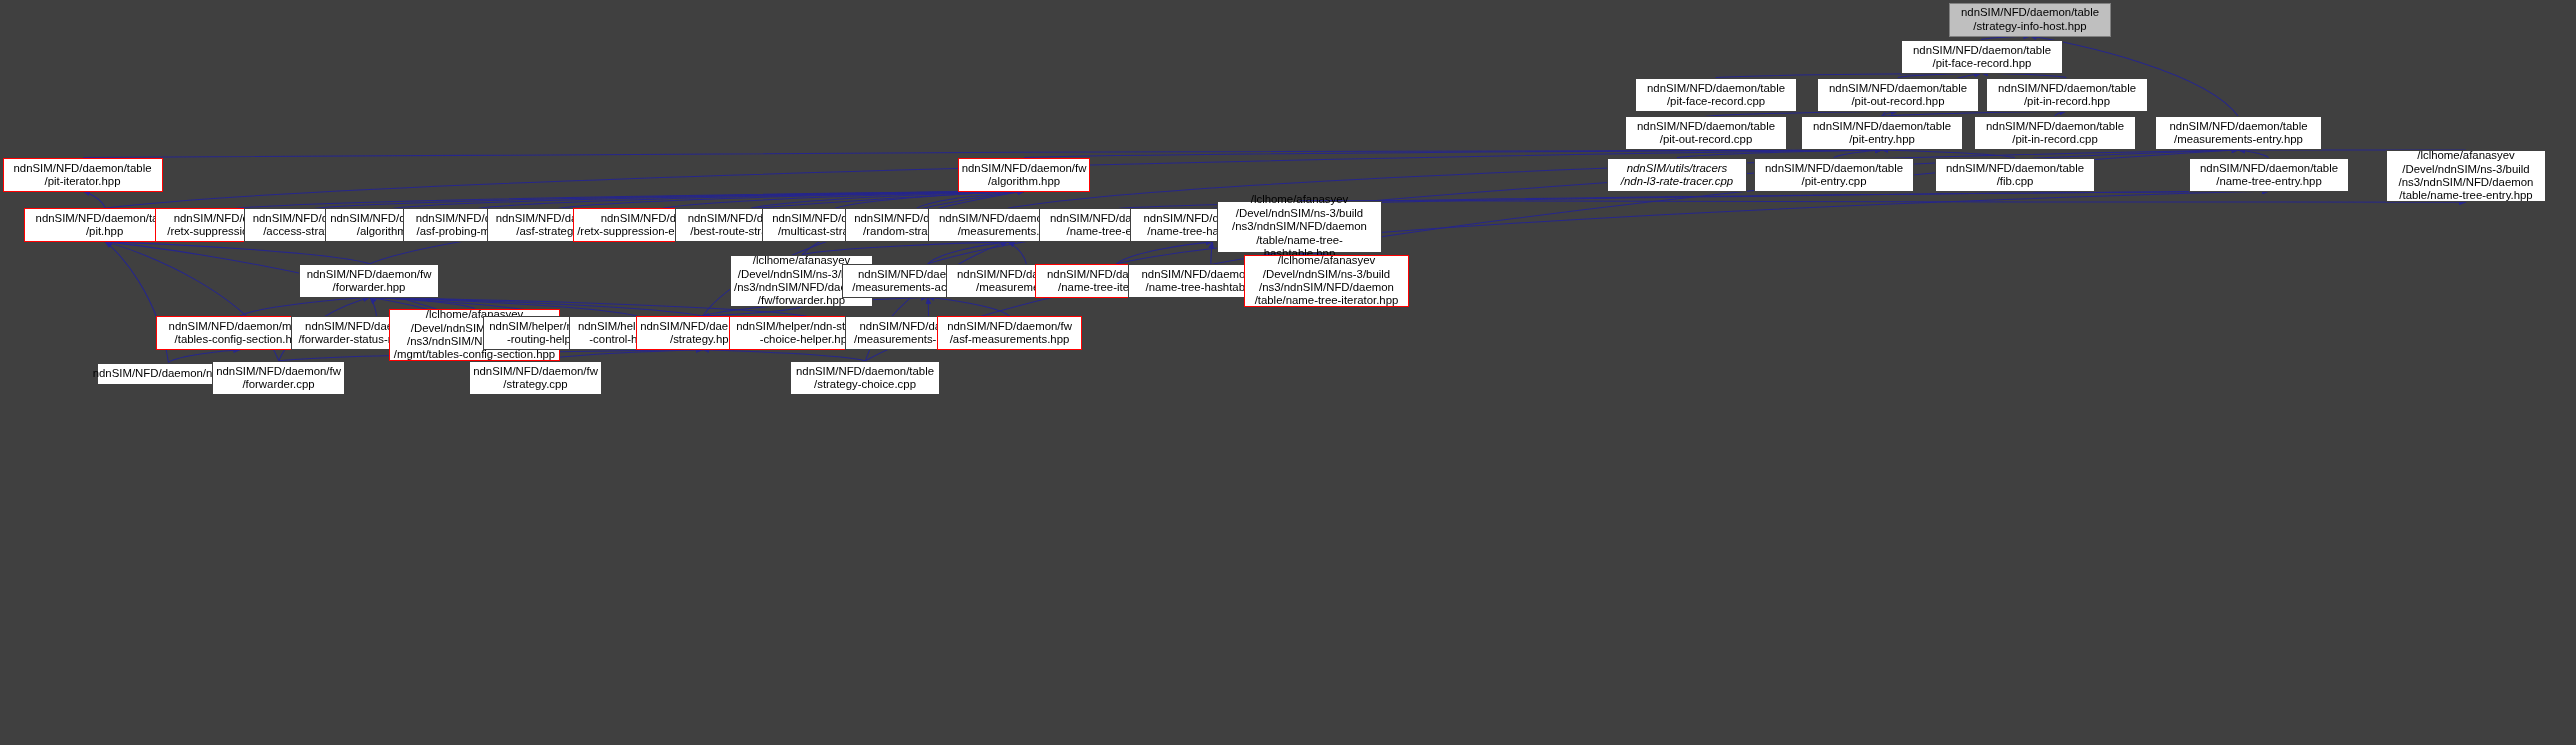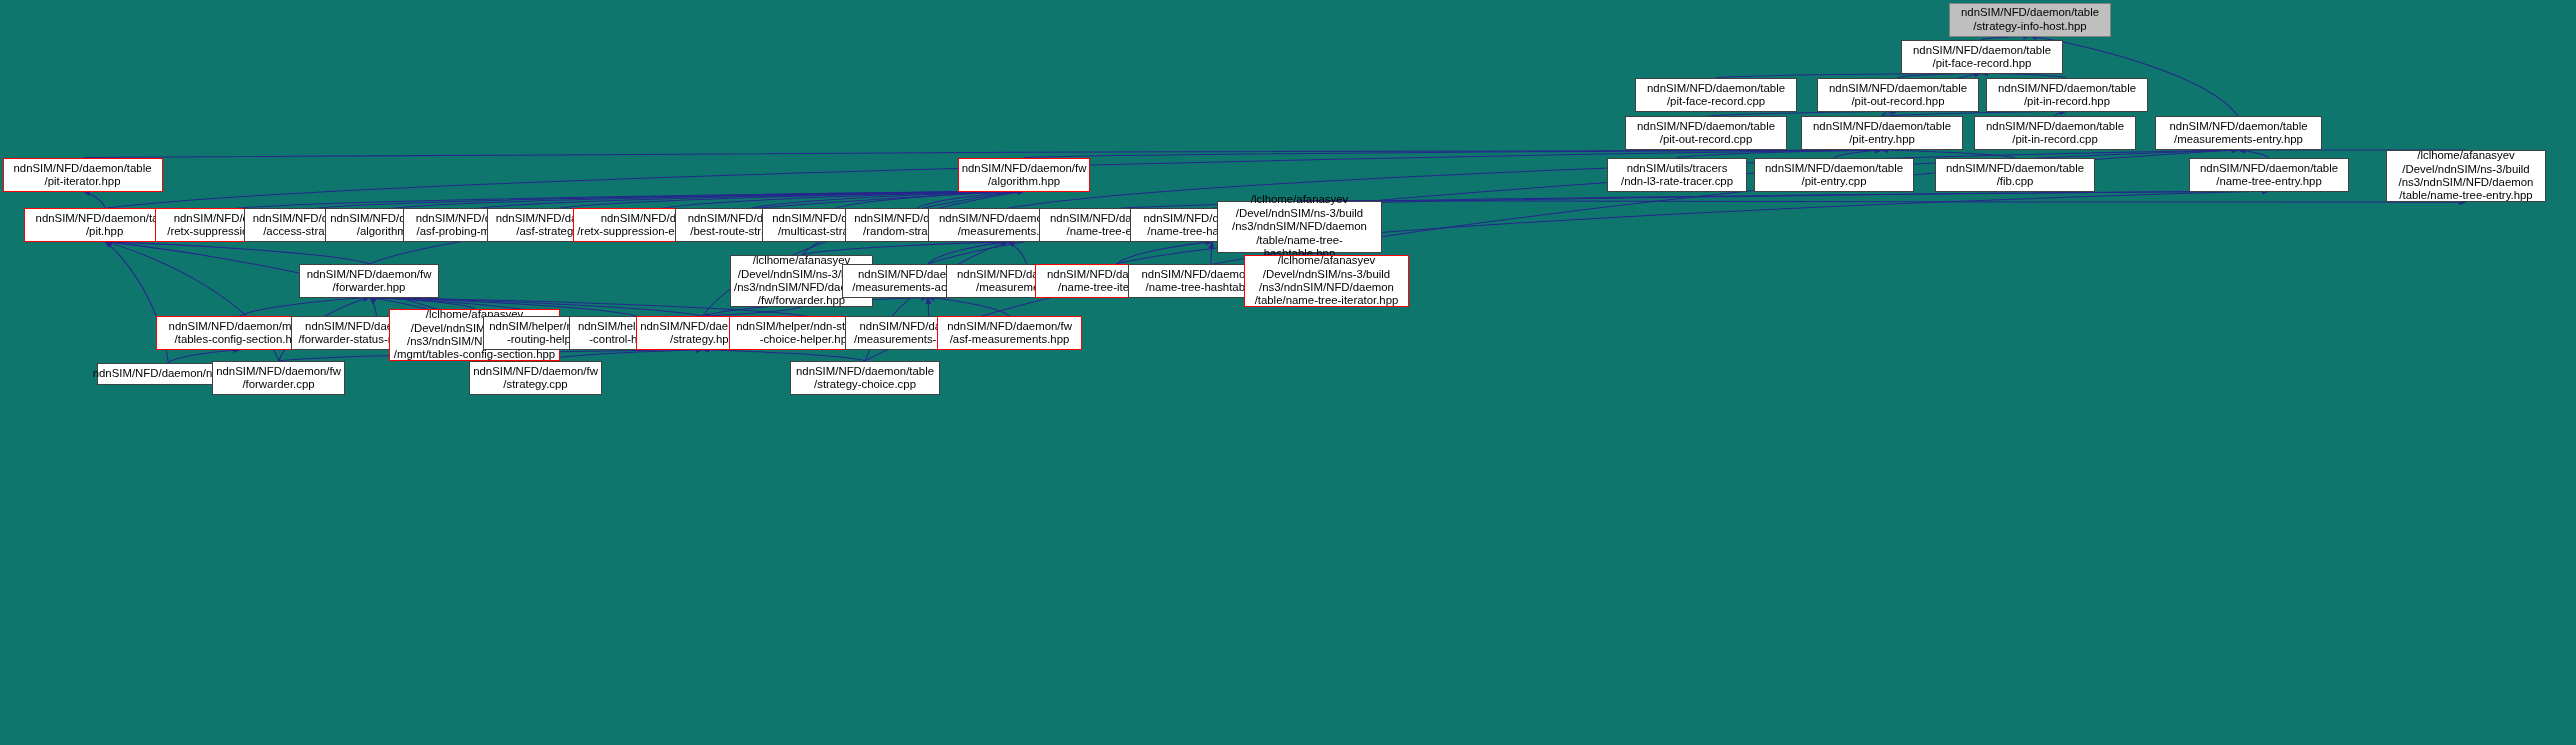--- a/index.html
+++ b/index.html
@@ -1,16 +1,16 @@
 <!DOCTYPE html>
 <html style="font-size:13.5px"><head>
 <meta charset="utf-8">
 <style>
   html,body{margin:0;padding:0;background:#ffffff;}
-  #graph{position:relative;width:2576px;height:745px;background:#0f766e;
+  #graph{position:relative;width:2576px;height:745px;background:#404040;
          font-family:"Liberation Sans","DejaVu Sans",sans-serif;overflow:hidden;}
   svg#edges{position:absolute;left:0;top:0;width:2576px;height:745px;pointer-events:none;}
   .node{position:absolute;box-sizing:border-box;display:flex;align-items:center;
         justify-content:center;text-align:center;background:#ffffff;
         border:0.8px solid #404040;color:#000000;font-size:11.4px;line-height:1.18;
         padding:1.7px 2.5px;white-space:pre-line;}
   .node.root{background:#bfbfbf;border:0.8px solid #808080;}
   .node.red{border:0.8px solid #ff0000;}
   .node.thick{border-width:1.2px;}
 </style>
@@ -109,21 +109,21 @@
       <div class="node thick" style="left: 1801px; top: 116px; width: 162px; height: 34px;">ndnSIM/NFD/daemon/table
 /pit-entry.hpp</div>
       <div class="node thick" style="left: 1974px; top: 116px; width: 162px; height: 34px;">ndnSIM/NFD/daemon/table
 /pit-in-record.cpp</div>
       <div class="node thick" style="left: 2155px; top: 116px; width: 167px; height: 34px;">ndnSIM/NFD/daemon/table
 /measurements-entry.hpp</div>
       <div class="node red" style="left: 2.5px; top: 158px; width: 160px; height: 34px;">ndnSIM/NFD/daemon/table
 /pit-iterator.hpp</div>
       <div class="node red" style="left: 958px; top: 158px; width: 132px; height: 34px;">ndnSIM/NFD/daemon/fw
 /algorithm.hpp</div>
-      <div class="node thick" style="left: 1607px; top: 158px; width: 140px; height: 34px;">ndnSIM/utils/tracers
+      <div class="node thick" style="left: 1607px; top: 158px; width: 140px; height: 34px; font-style: italic;">ndnSIM/utils/tracers
 /ndn-l3-rate-tracer.cpp</div>
       <div class="node thick" style="left: 1754px; top: 158px; width: 160px; height: 34px;">ndnSIM/NFD/daemon/table
 /pit-entry.cpp</div>
       <div class="node thick" style="left: 1935px; top: 158px; width: 160px; height: 34px;">ndnSIM/NFD/daemon/table
 /fib.cpp</div>
       <div class="node thick" style="left: 2189px; top: 158px; width: 160px; height: 34px;">ndnSIM/NFD/daemon/table
 /name-tree-entry.hpp</div>
       <div class="node thick" style="left: 2386px; top: 150px; width: 160px; height: 52px;">/lclhome/afanasyev
 /Devel/ndnSIM/ns-3/build
 /ns3/ndnSIM/NFD/daemon

